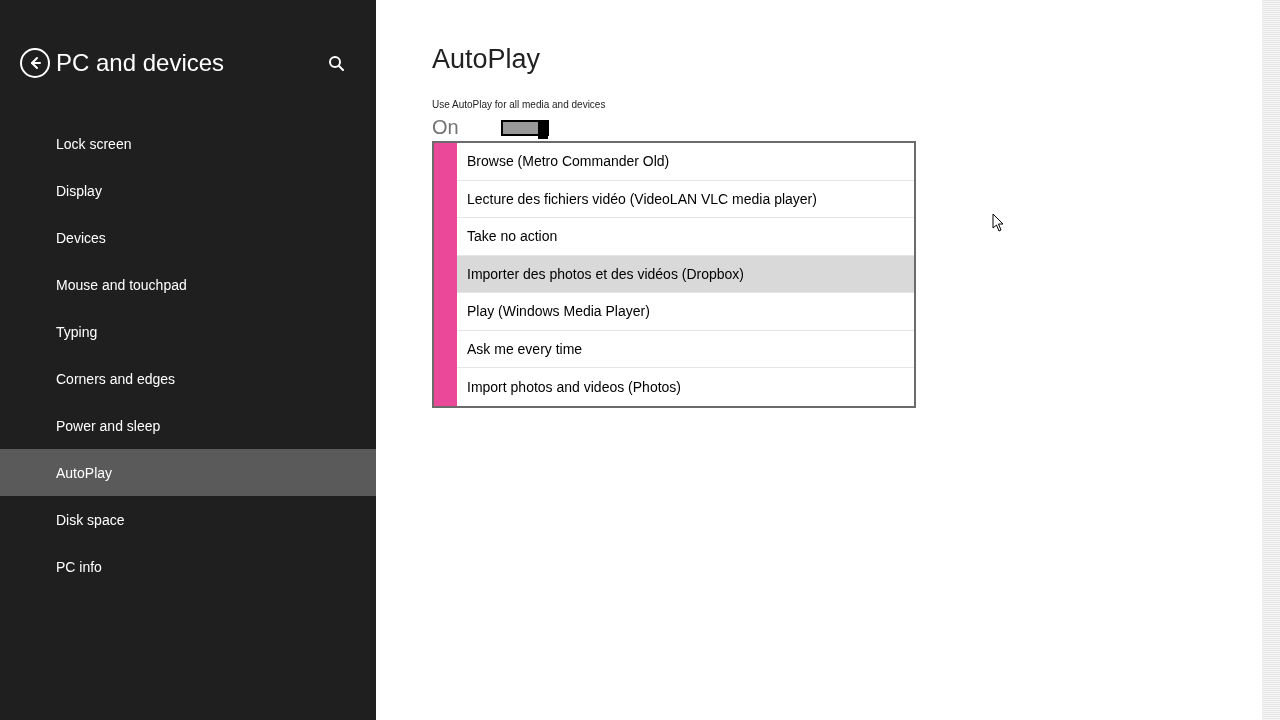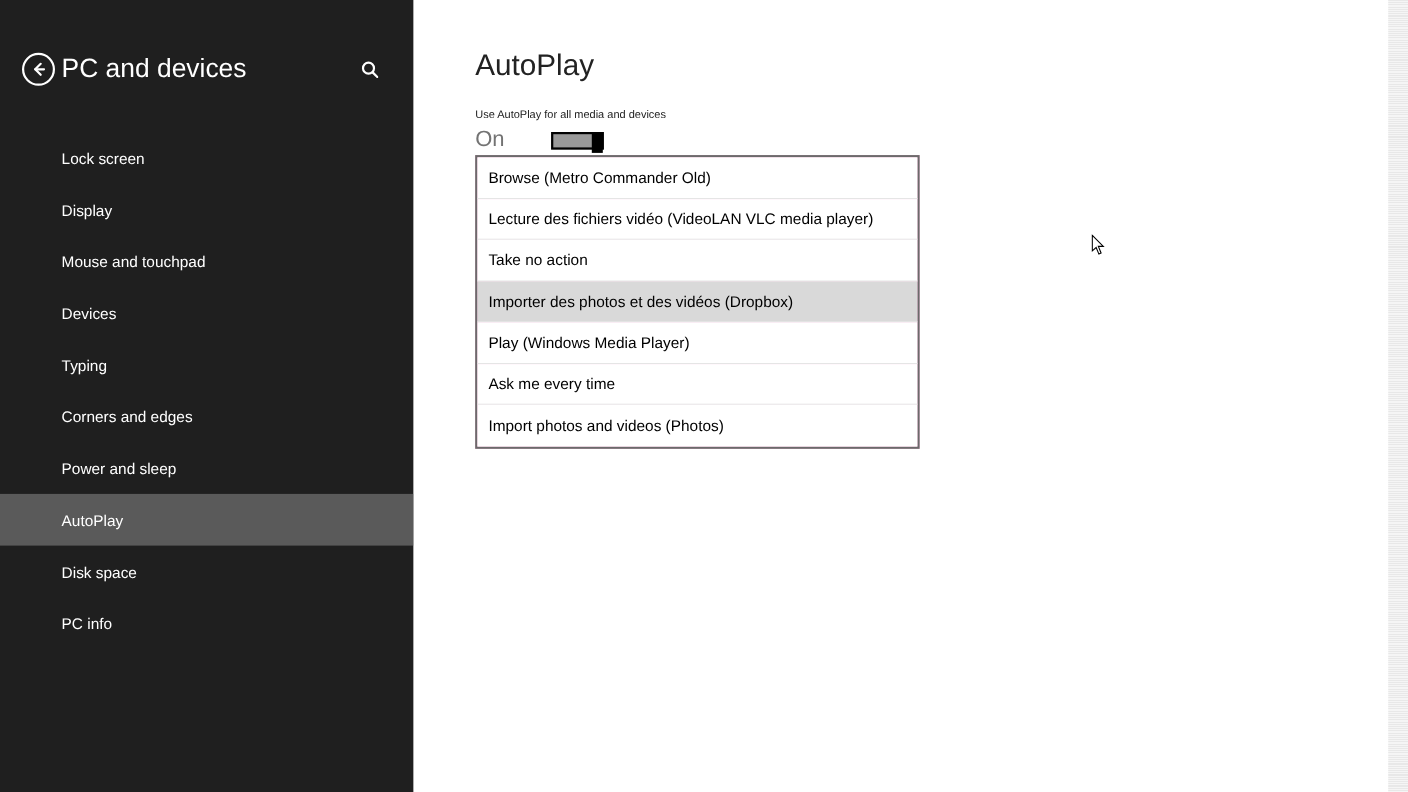--- a/index.html
+++ b/index.html
@@ -87,24 +87,25 @@
   }
   .toggle-knob {
     position: absolute;
     right: -1px; top: -1px;
     width: 10px; height: 18px;
     background: #000;
   }
 
   
   .dropdown {
-    width: 404px;
+    width: 484px;
     border: 2px solid #6b6b6b;
-    background: #f9a8d4;
+    background: #ec4899;
     margin-top: 0;
+    padding-left: 23px;
   }
   .dropdown-option {
     height: 37.5px;
     display: flex;
     align-items: center;
     padding-left: 10px;
     font-size: 14px;
     color: #000;
     border-bottom: 1px solid #e5e5e5;
     background: #fff;
@@ -148,24 +149,24 @@
     </div>
   </div>
   <ul class="sidebar-list">
     <li class="sidebar-item">
         <span>Lock screen</span>
       </li>
     <li class="sidebar-item">
         <span>Display</span>
       </li>
     <li class="sidebar-item">
+        <span>Devices</span>
+      </li>
+    <li class="sidebar-item">
         <span>Mouse and touchpad</span>
-      </li>
-    <li class="sidebar-item">
-        <span>Devices</span>
       </li>
     <li class="sidebar-item">
         <span>Typing</span>
       </li>
     <li class="sidebar-item">
         <span>Corners and edges</span>
       </li>
     <li class="sidebar-item">
         <span>Power and sleep</span>
       </li>

